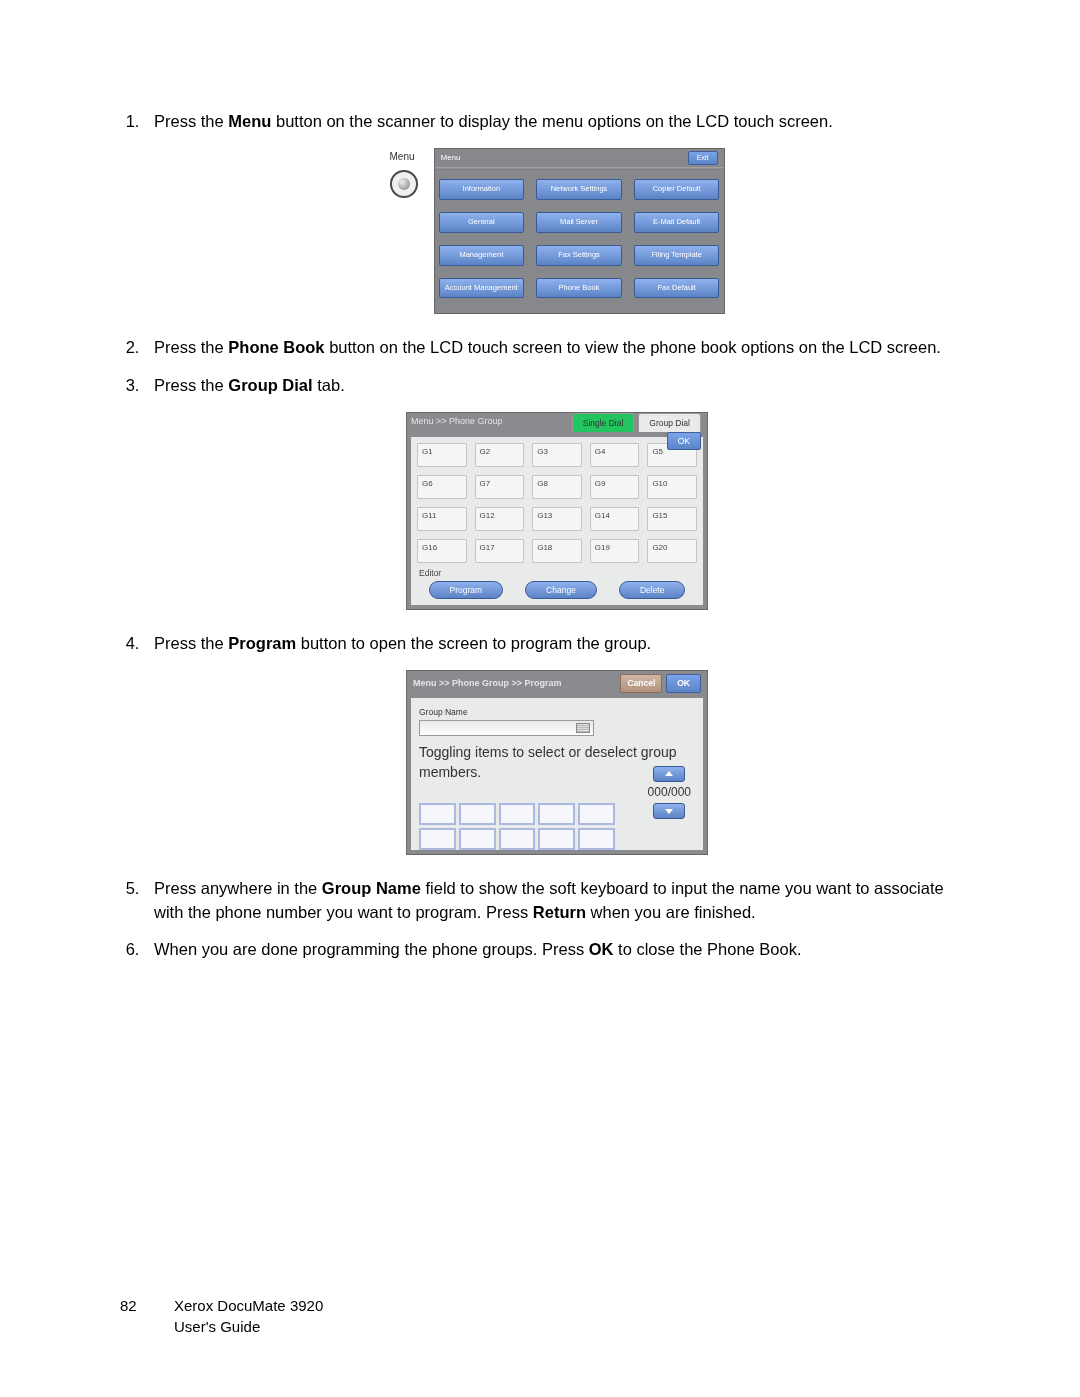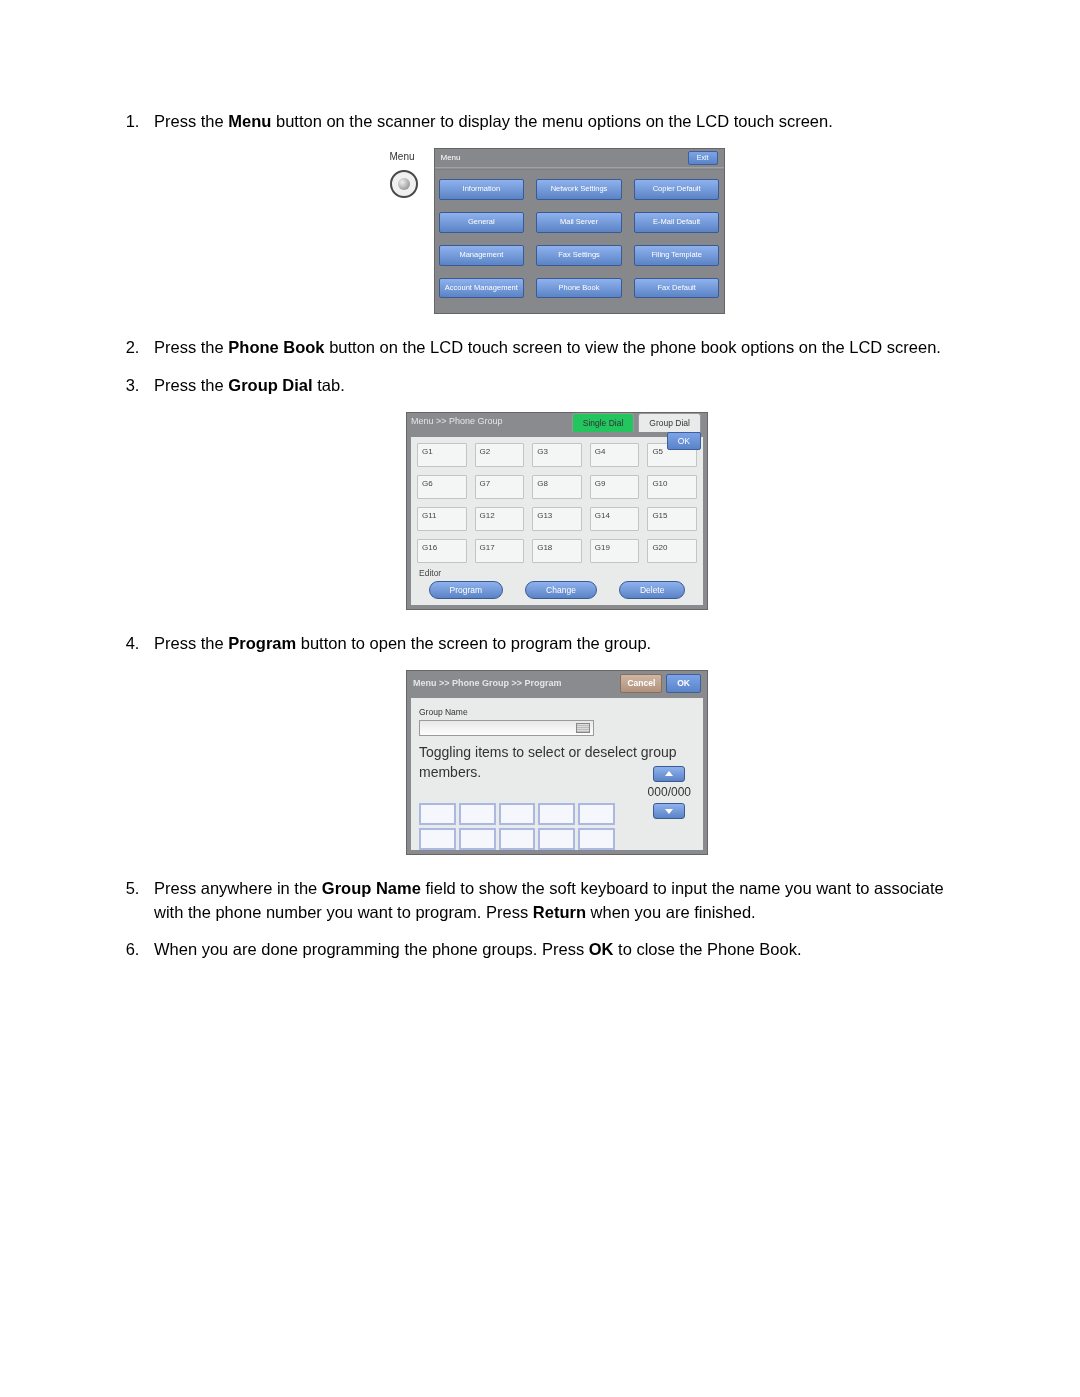--- a/index.html
+++ b/index.html
@@ -389,13 +389,17 @@
 
     <li>
       <span>Press anywhere in the </span><span class="bold">Group Name</span><span> field to show the soft keyboard to input the name you want to associate with the phone number you want to program. Press </span><span class="bold">Return</span><span> when you are finished.</span>
     </li>
 
     <li>
       <span>When you are done programming the phone groups. Press </span><span class="bold">OK</span><span> to close the Phone Book.</span>
     </li>
   </ol>
 
+  <div class="footer">
+    <span class="pgnum">82</span><span>Xerox DocuMate 3920</span><br>
+    <span class="pgnum"></span><span>User's Guide</span>
+  </div>
 </div>
 
 </body></html>

